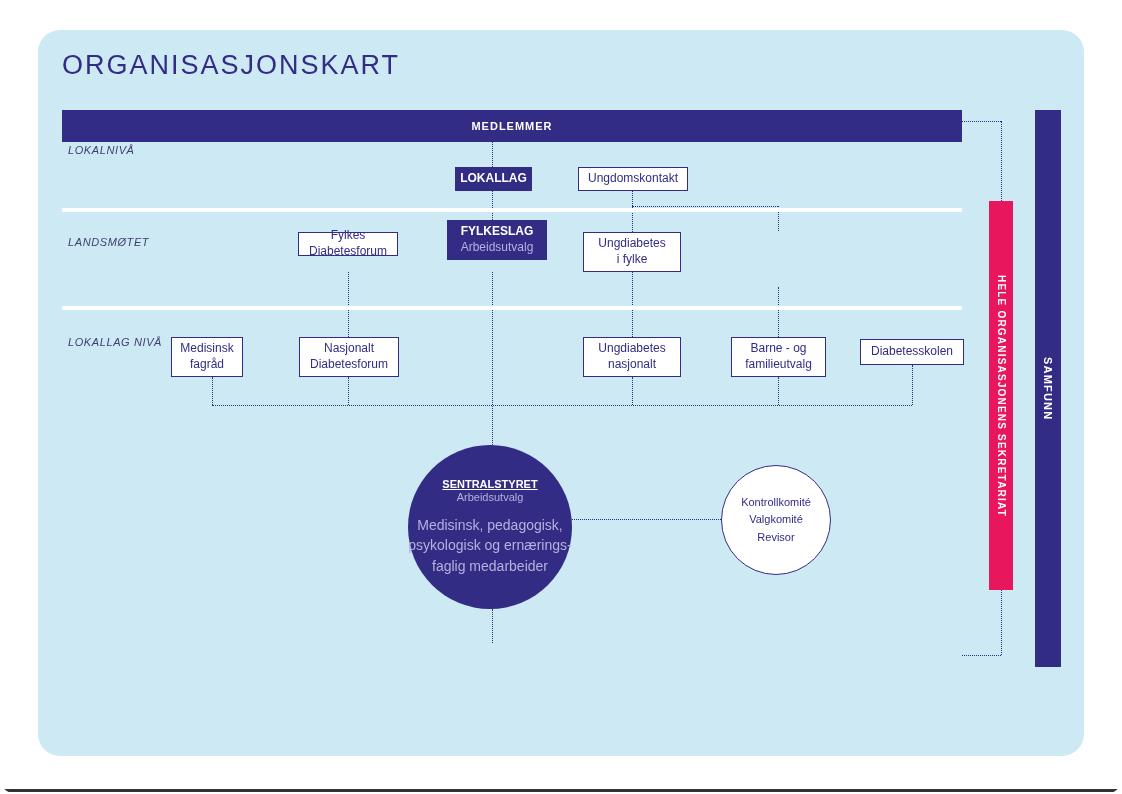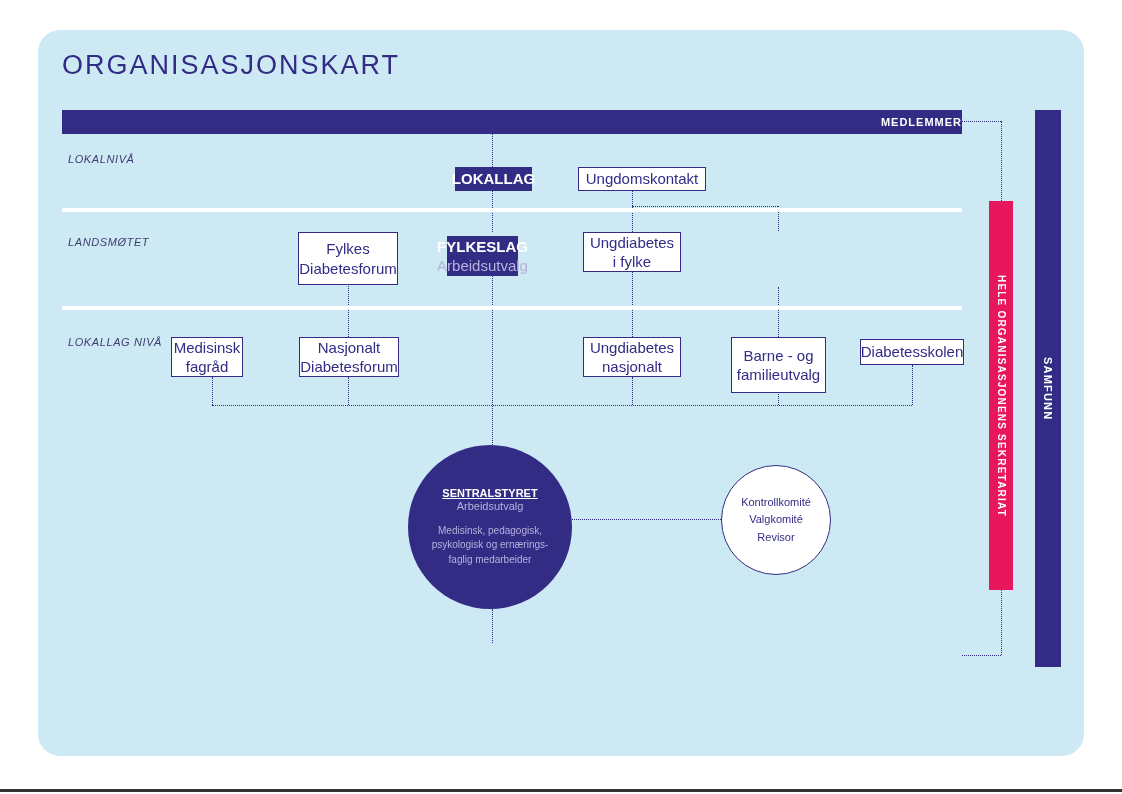--- a/index.html
+++ b/index.html
@@ -1,40 +1,40 @@
 <!DOCTYPE html>
 <html><head>
 <meta charset="utf-8">
 <style>
   * { margin:0; padding:0; box-sizing:border-box; }
   html,body { background:#ffffff; }
   body { font-family:"Liberation Sans", sans-serif; }
-  .stage { position:relative; width:1122px; height:794px; background:#ffffff; overflow:hidden; }
+  .stage { position:relative; width:1122px; height:794px; background:#ffffff; overflow:hidden;border-radius:16px; }
   .panel { position:absolute; left:38px; top:30px; width:1046px; height:726px; background:#cde9f4; border-radius:22px; }
   .title { position:absolute; left:62px; top:50px; font-size:27px; letter-spacing:2px; color:#322c85; font-weight:500; }
-  .hbar { position:absolute; left:62px; width:900px; height:24px; background:#322c85; color:#ffffff;
+  .hbar { position:absolute; left:62px; width:900px; height:32px; background:#322c85; color:#ffffff;
           font-size:11px; font-weight:bold; letter-spacing:1px;
-          display:flex; align-items:center; justify-content:flex-end; }
+          display:flex; align-items:center; justify-content:center; }
   .sep { position:absolute; left:62px; width:900px; height:4px; background:#ffffff; }
   .lvl { position:absolute; font-size:11px; font-style:italic; color:#3f3c6e; letter-spacing:0.6px; }
   .box { position:absolute; background:#ffffff; border:1.5px solid #322c85; color:#322c85;
-         font-size:15px; line-height:1.3; display:flex; flex-direction:column;
+         font-size:12px; line-height:1.3; display:flex; flex-direction:column;
          align-items:center; justify-content:center; text-align:center; }
   .box.dark { background:#322c85; color:#ffffff; }
   .bold { font-weight:bold; }
   .sub { color:#b6b1dd; font-weight:normal; }
   .dot-h { position:absolute; height:0; border-top:1.5px dotted #322c85; }
   .dot-v { position:absolute; width:0; border-left:1.5px dotted #322c85; }
   .circle { position:absolute; border-radius:50%; display:flex; flex-direction:column;
             align-items:center; justify-content:center; text-align:center; }
   .circle.dark { background:#322c85; color:#ffffff; }
   .circle.light { background:#ffffff; border:1.5px solid #322c85; color:#322c85; font-size:11px; line-height:1.55; }
   .c-title { font-size:11px; font-weight:bold;text-decoration:underline; }
   .c-sub { font-size:11px; color:#b6b1dd; margin-top:1px; }
-  .c-desc { font-size:10px; color:#b6b1dd; margin-top:12px; line-height:1.45; }
+  .c-desc { font-size:14px; color:#b6b1dd; margin-top:12px; line-height:1.45; }
   .vbar { position:absolute; color:#ffffff; font-weight:bold;
           display:flex; align-items:center; justify-content:center; }
   .vtext { writing-mode:vertical-rl; letter-spacing:1.2px; white-space:nowrap; }
   .bottom-rule { position:absolute; left:0; top:789px; width:1122px; height:3px; background:#333333; }
 </style>
 </head>
 <body>
 
 <div class="stage">
   <div class="panel"></div>
@@ -62,57 +62,57 @@
   <div class="dot-h" style="left:962px;top:121px;width:39px"></div>
   <div class="dot-h" style="left:962px;top:655px;width:39px"></div>
 
   <div class="sep" style="top:208px"></div>
   <div class="sep" style="top:306px"></div>
 
   <div class="hbar" style="top:110px">
     <span>MEDLEMMER</span>
   </div>
 
-  <div class="lvl" style="left:68px;top:153px">LOKALNIVÅ</div>
+  <div class="lvl" style="left:68px;top:144px">LOKALNIVÅ</div>
   <div class="lvl" style="left:68px;top:236px">LANDSMØTET</div>
   <div class="lvl" style="left:68px;top:336px">LOKALLAG NIVÅ</div>
 
   <div class="box dark bold" style="left:455px;top:167px;width:77px;height:24px">
     <div>LOKALLAG</div>
   </div>
-  <div class="box" style="left:578px;top:167px;width:128px;height:24px">
+  <div class="box" style="left:578px;top:167px;width:110px;height:24px">
     <div>Ungdomskontakt</div>
   </div>
 
-  <div class="box" style="left:298px;top:232px;width:100px;height:53px">
+  <div class="box" style="left:298px;top:232px;width:100px;height:24px">
     <div>Fylkes</div>
     <div>Diabetesforum</div>
   </div>
-  <div class="box dark" style="left:447px;top:236px;width:71px;height:40px">
+  <div class="box dark" style="left:447px;top:220px;width:100px;height:40px">
     <div class="bold">FYLKESLAG</div>
     <div class="sub">Arbeidsutvalg</div>
   </div>
   <div class="box" style="left:583px;top:232px;width:98px;height:40px">
     <div>Ungdiabetes</div>
     <div>i fylke</div>
   </div>
 
   <div class="box" style="left:171px;top:337px;width:72px;height:40px">
     <div>Medisinsk</div>
     <div>fagråd</div>
   </div>
   <div class="box" style="left:299px;top:337px;width:100px;height:40px">
     <div>Nasjonalt</div>
     <div>Diabetesforum</div>
   </div>
   <div class="box" style="left:583px;top:337px;width:98px;height:40px">
     <div>Ungdiabetes</div>
     <div>nasjonalt</div>
   </div>
-  <div class="box" style="left:731px;top:337px;width:95px;height:56px">
+  <div class="box" style="left:731px;top:337px;width:95px;height:40px">
     <div>Barne - og</div>
     <div>familieutvalg</div>
   </div>
   <div class="box" style="left:860px;top:339px;width:104px;height:26px">
     <div>Diabetesskolen</div>
   </div>
 
   <div class="circle dark" style="left:408px;top:445px;width:164px;height:164px">
     <div class="c-title">SENTRALSTYRET</div>
     <div class="c-sub">Arbeidsutvalg</div>

